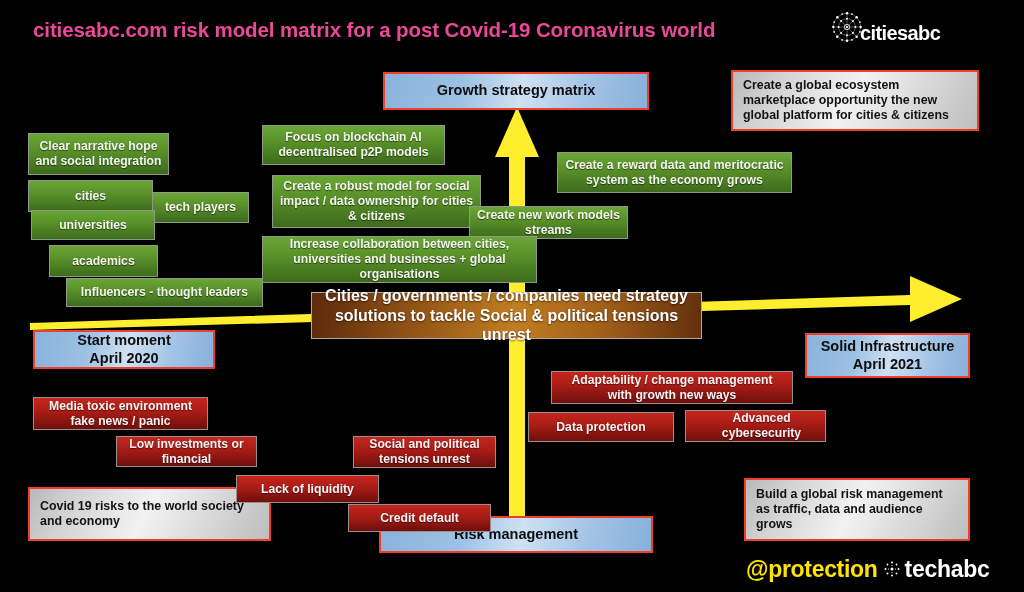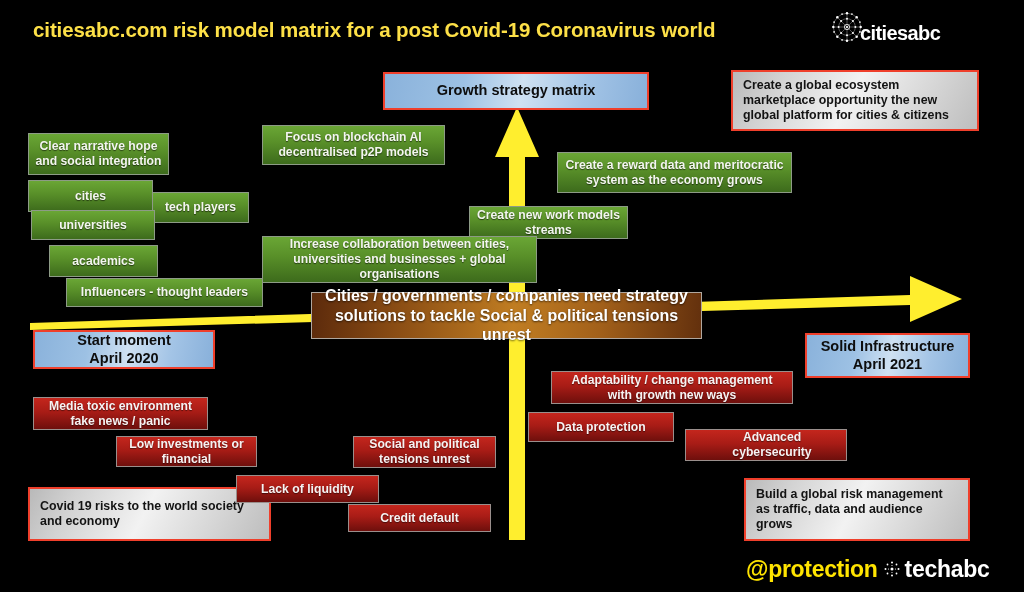--- a/index.html
+++ b/index.html
@@ -19,21 +19,21 @@
     overflow: hidden;
   }
 
   
   #title {
     position: absolute;
     left: 33px;
     top: 18px;
     font-size: 20.5px;
     font-weight: bold;
-    color: #fde047;
+    color: #ec4899;
     letter-spacing: -0.1px;
     white-space: nowrap;
   }
 
   
   #logo {
     position: absolute;
     left: 828px;
     top: 8px;
     width: 180px;
@@ -222,40 +222,44 @@
 grows</div>
 
   <div class="box blue" style="left:383px; top:72px; width:266px; height:38px;">Growth strategy matrix</div>
 
   <div class="box blue" style="left:33px; top:330px; width:182px; height:39px;">Start moment
 April 2020</div>
 
   <div class="box blue" style="left:805px; top:333px; width:165px; height:45px;">Solid Infrastructure
 April  2021</div>
 
+  <div class="box blue" style="left:379px; top:516px; width:274px; height:37px;">Risk management</div>
 
   <div class="box brown" style="left:311px; top:292px; width:391px; height:47px;">Cities / governments / companies need strategy
 solutions to tackle Social &amp; political tensions unrest</div>
 
   <div class="box green" style="left:28px; top:133px; width:141px; height:42px;">Clear narrative hope
 and social integration</div>
 
   <div class="box green" style="left:28px; top:180px; width:125px; height:32px;">cities</div>
 
   <div class="box green" style="left:152px; top:192px; width:97px; height:31px;">tech players</div>
 
   <div class="box green" style="left:31px; top:210px; width:124px; height:30px;">universities</div>
 
   <div class="box green" style="left:49px; top:245px; width:109px; height:32px;">academics</div>
 
   <div class="box green" style="left:66px; top:278px; width:197px; height:29px;">Influencers - thought leaders</div>
 
   <div class="box green" style="left:262px; top:125px; width:183px; height:40px;">Focus on blockchain AI
 decentralised p2P models</div>
 
+  <div class="box green" style="left:272px; top:175px; width:209px; height:53px;">Create a robust model for social
+impact / data ownership for cities
+&amp; citizens</div>
 
   <div class="box green" style="left:557px; top:152px; width:235px; height:41px;">Create a reward data and meritocratic
 system as the economy grows</div>
 
   <div class="box green" style="left:469px; top:206px; width:159px; height:33px;">Create new work models
 streams</div>
 
   <div class="box green" style="left:262px; top:236px; width:275px; height:47px;">Increase collaboration between cities,
 universities and businesses + global
 organisations</div>
@@ -272,21 +276,21 @@
 
   <div class="box red" style="left:236px; top:453px; width:143px; height:28px;">Lack of liquidity</div>
 
   <div class="box red" style="left:348px; top:482px; width:143px; height:28px;">Credit default</div>
 
   <div class="box red" style="left:551px; top:349px; width:242px; height:33px;">Adaptability / change management
 with growth new ways</div>
 
   <div class="box red" style="left:528px; top:390px; width:146px; height:30px;">Data protection</div>
 
-  <div class="box red" style="left:685px; top:407px; width:162px; height:32px;padding-left:12px;">Advanced
+  <div class="box red" style="left:685px; top:388px; width:141px; height:32px;padding-left:12px;">Advanced
 cybersecurity</div>
 
   <div id="handle">
     <span class="h-yellow">@protection</span>
     <svg class="h-mark" viewBox="0 0 40 40">
       <g fill="#ffffff">
         <circle cx="20" cy="20" r="3"></circle>
         <circle cx="20" cy="7" r="2"></circle>
           <circle cx="20" cy="33" r="2"></circle>
         <circle cx="7" cy="20" r="2"></circle>

